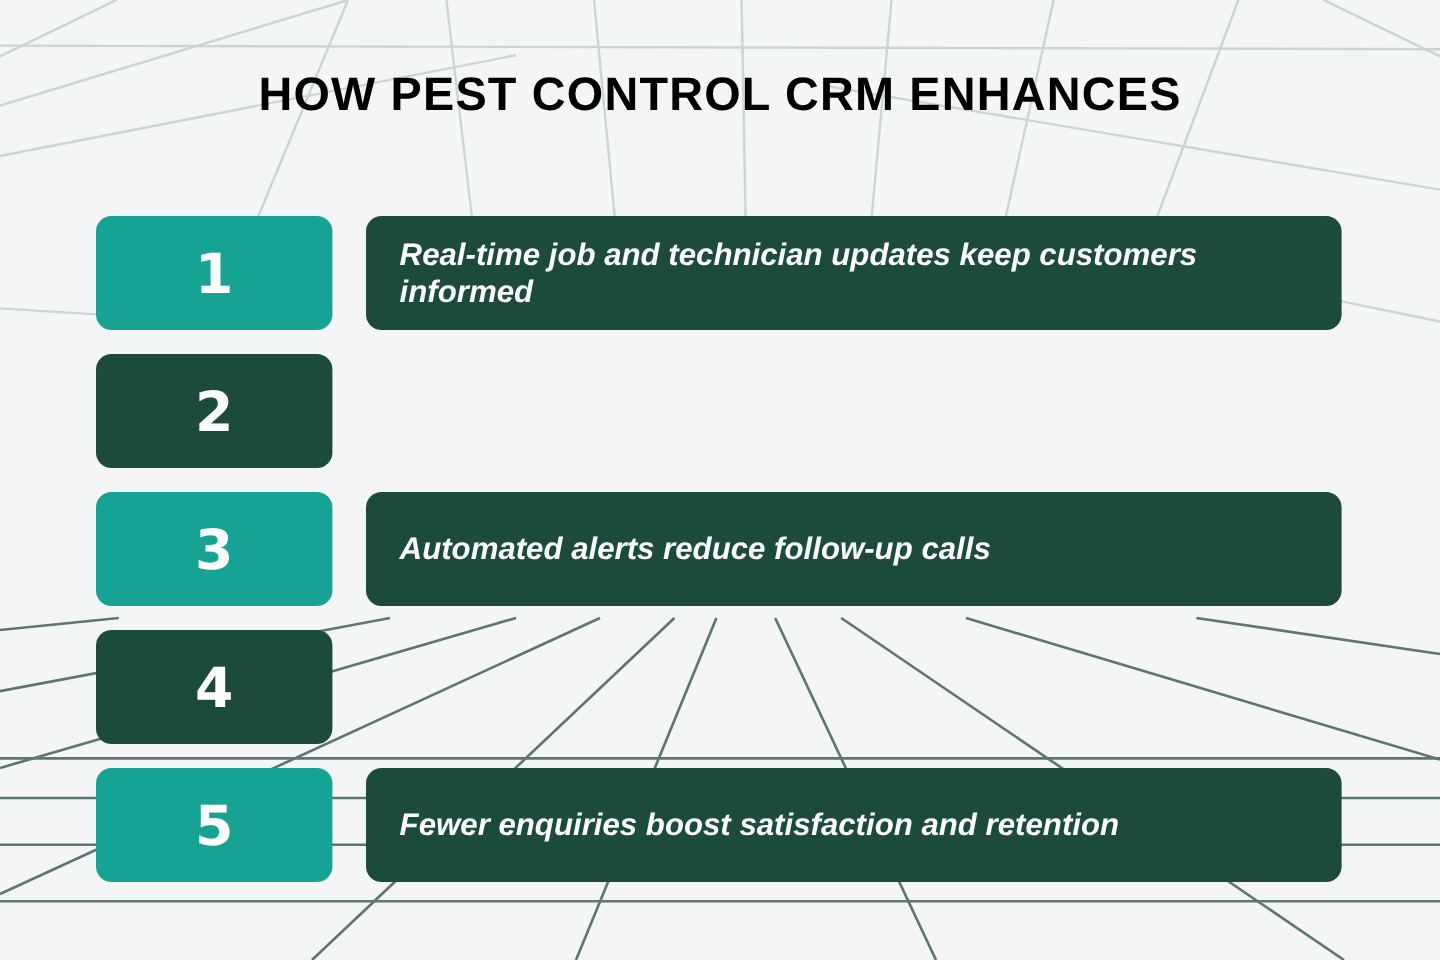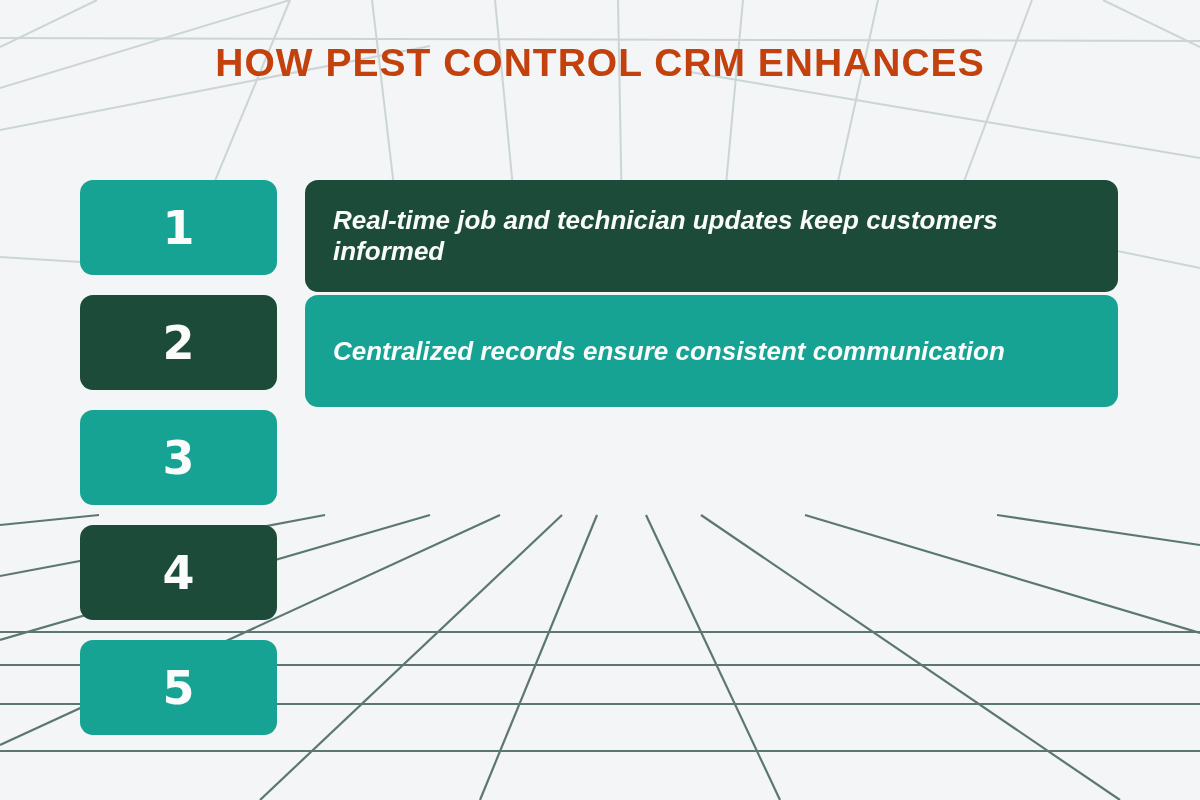--- a/index.html
+++ b/index.html
@@ -7,38 +7,38 @@
     position:relative;
     width:1200px;height:800px;
     background:#f3f5f6;
     overflow:hidden;
     font-family:"Liberation Sans",sans-serif;
   }
   .grid{position:absolute;top:0;left:0;}
   .grid line.lt{stroke:#ccd5d6;stroke-width:2;}
   .grid line.dk{stroke:#5c7770;stroke-width:2.2;}
   .title{
-    position:absolute;top:39px;left:0;width:1200px;
+    position:absolute;top:56px;left:0;width:1200px;
     text-align:center;
     font-size:39px;font-weight:800;line-height:47px;
     letter-spacing:1px;
-    color:#c2410c;
+    color:#000000;
     margin:0;
   }
   .rows{position:absolute;top:0;left:0;width:1200px;height:800px;}
   .row{position:absolute;left:80px;width:1038px;height:95px;display:flex;}
   .row0{top:180px;} .row1{top:295px;} .row2{top:410px;} .row3{top:525px;} .row4{top:640px;}
   .numbox{
     width:197px;height:95px;border-radius:13px;flex:0 0 197px;
     display:flex;align-items:center;justify-content:center;
     font-family:"DejaVu Sans",sans-serif;
     font-size:46px;font-weight:bold;color:#fafbfb;
   }
   .bar{
-    margin-left:28px;width:813px;height:112px;border-radius:13px;
+    margin-left:28px;width:813px;height:95px;border-radius:13px;
     display:flex;align-items:center;
     box-sizing:border-box;padding-left:28px;
   }
   .bar span{
     font-style:italic;font-weight:bold;font-size:26px;line-height:31px;
     color:#fafbfb;white-space:pre-line;
   }
   .teal{background:#17a394;}
   .dark{background:#1d4b3a;}
 </style>
@@ -88,31 +88,34 @@
     <div class="row row0">
       <div class="numbox teal">1</div>
       <div class="bar dark">
           <span>Real-time job and technician updates keep customers
 informed</span>
         </div>
     </div>
 
     <div class="row row1">
       <div class="numbox dark">2</div>
-      <div class="bar teal">
-          <span>Centralized records ensure consistent communication</span>
-        </div>
     </div>
 
     <div class="row row2">
       <div class="numbox teal">3</div>
+      <div class="bar dark">
+          <span>Automated alerts reduce follow-up calls</span>
+        </div>
     </div>
 
     <div class="row row3">
       <div class="numbox dark">4</div>
     </div>
 
     <div class="row row4">
       <div class="numbox teal">5</div>
+      <div class="bar dark">
+          <span>Fewer enquiries boost satisfaction and retention</span>
+        </div>
     </div>
 
   </div>
 </div>
 
 </body></html>

